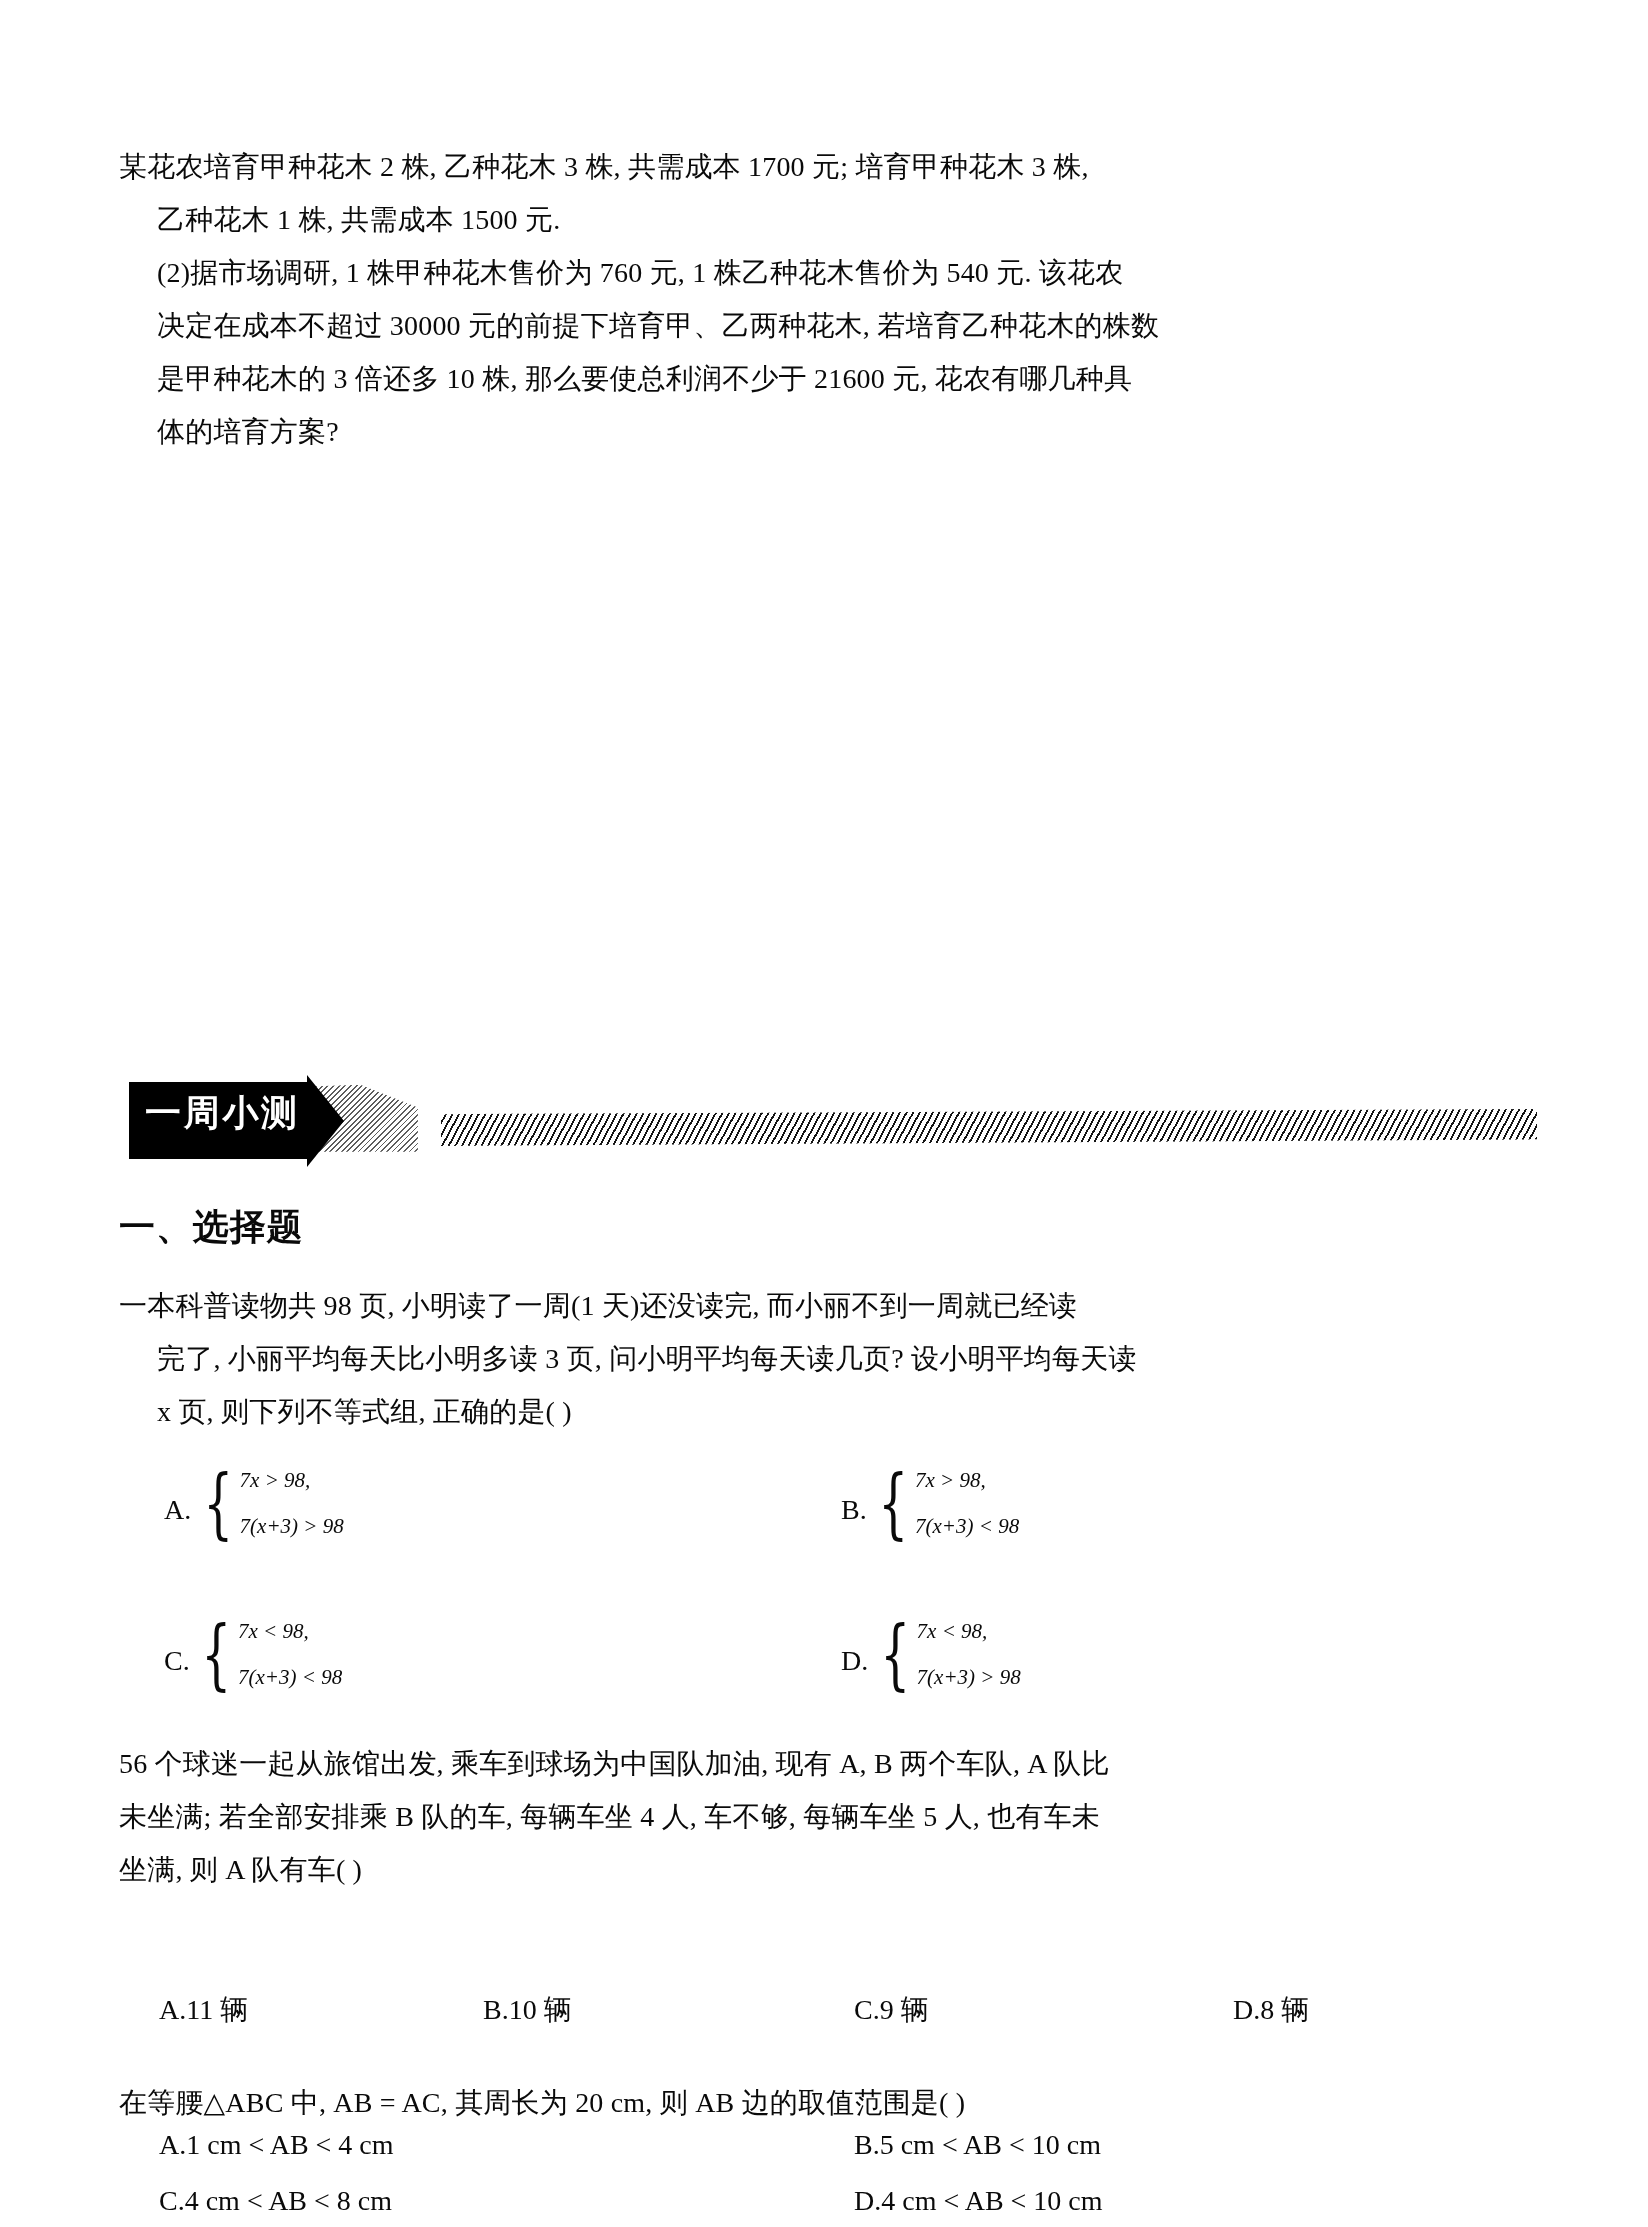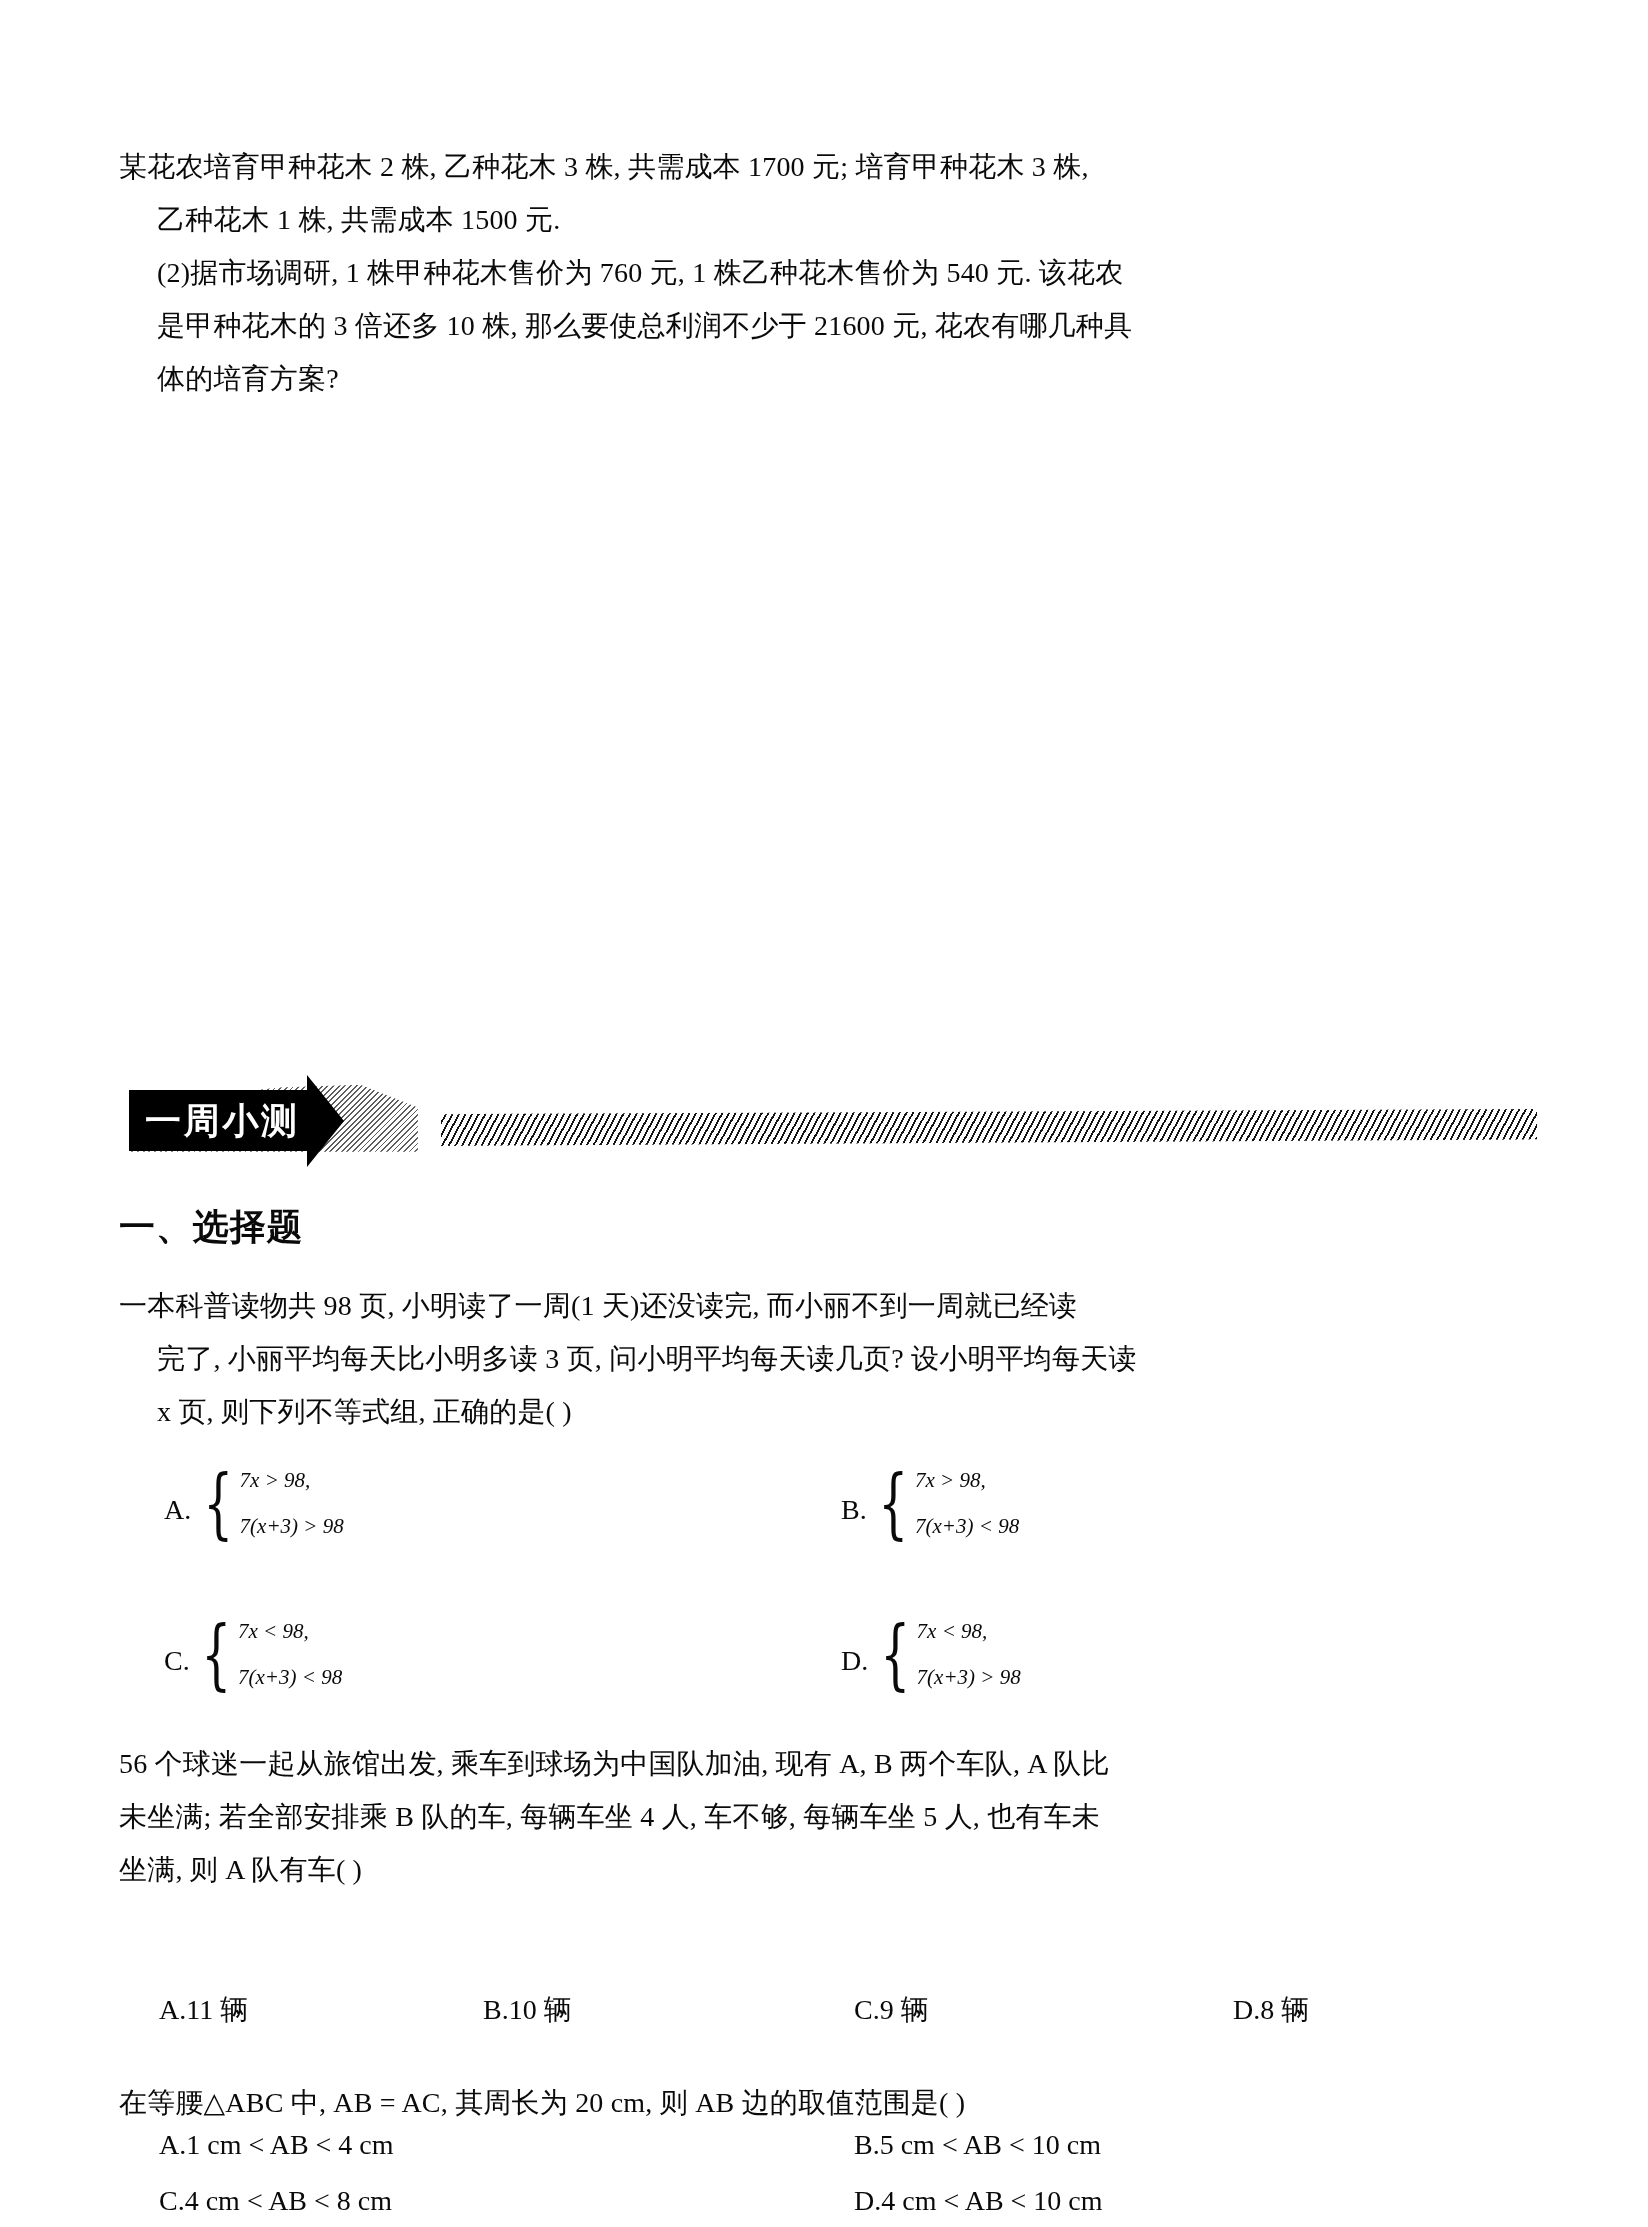--- a/index.html
+++ b/index.html
@@ -56,21 +56,21 @@
     position: absolute;
     left: 0;
     top: 7.1px;
     height: 61px;
     display: flex;
     align-items: center;
   }
   .tag-body {
     background: #000000;
     color: #ffffff;
-    height: 61px;
+    height: 77px;
     line-height: 61px;
     padding: 0 8px 0 16px;
     font-size: 36px;
     font-weight: 700;
     font-family: "DejaVu Sans", "Liberation Sans", sans-serif;
     letter-spacing: 2.7px;
     white-space: nowrap;
   }
   .tag-arrow {
     width: 0;
@@ -175,20 +175,21 @@
 </style>
 </head>
 <body>
 
 <div class="page">
 
   <div class="block" id="prob6">
     <div class="qline">某花农培育甲种花木 2 株, 乙种花木 3 株, 共需成本 1700 元; 培育甲种花木 3 株,</div>
     <div class="qline indent1">乙种花木 1 株, 共需成本 1500 元.</div>
     <div class="qline indent1">(2)据市场调研, 1 株甲种花木售价为 760 元, 1 株乙种花木售价为 540 元. 该花农</div>
+    <div class="qline indent2">决定在成本不超过 30000 元的前提下培育甲、乙两种花木, 若培育乙种花木的株数</div>
     <div class="qline indent2">是甲种花木的 3 倍还多 10 株, 那么要使总利润不少于 21600 元, 花农有哪几种具</div>
     <div class="qline indent2">体的培育方案?</div>
   </div>
 
   <div id="banner">
     <div class="tag-shadow"></div>
     <div class="banner-tag">
       <div class="tag-body">一周小测</div>
       <div class="tag-arrow"></div>
     </div>

